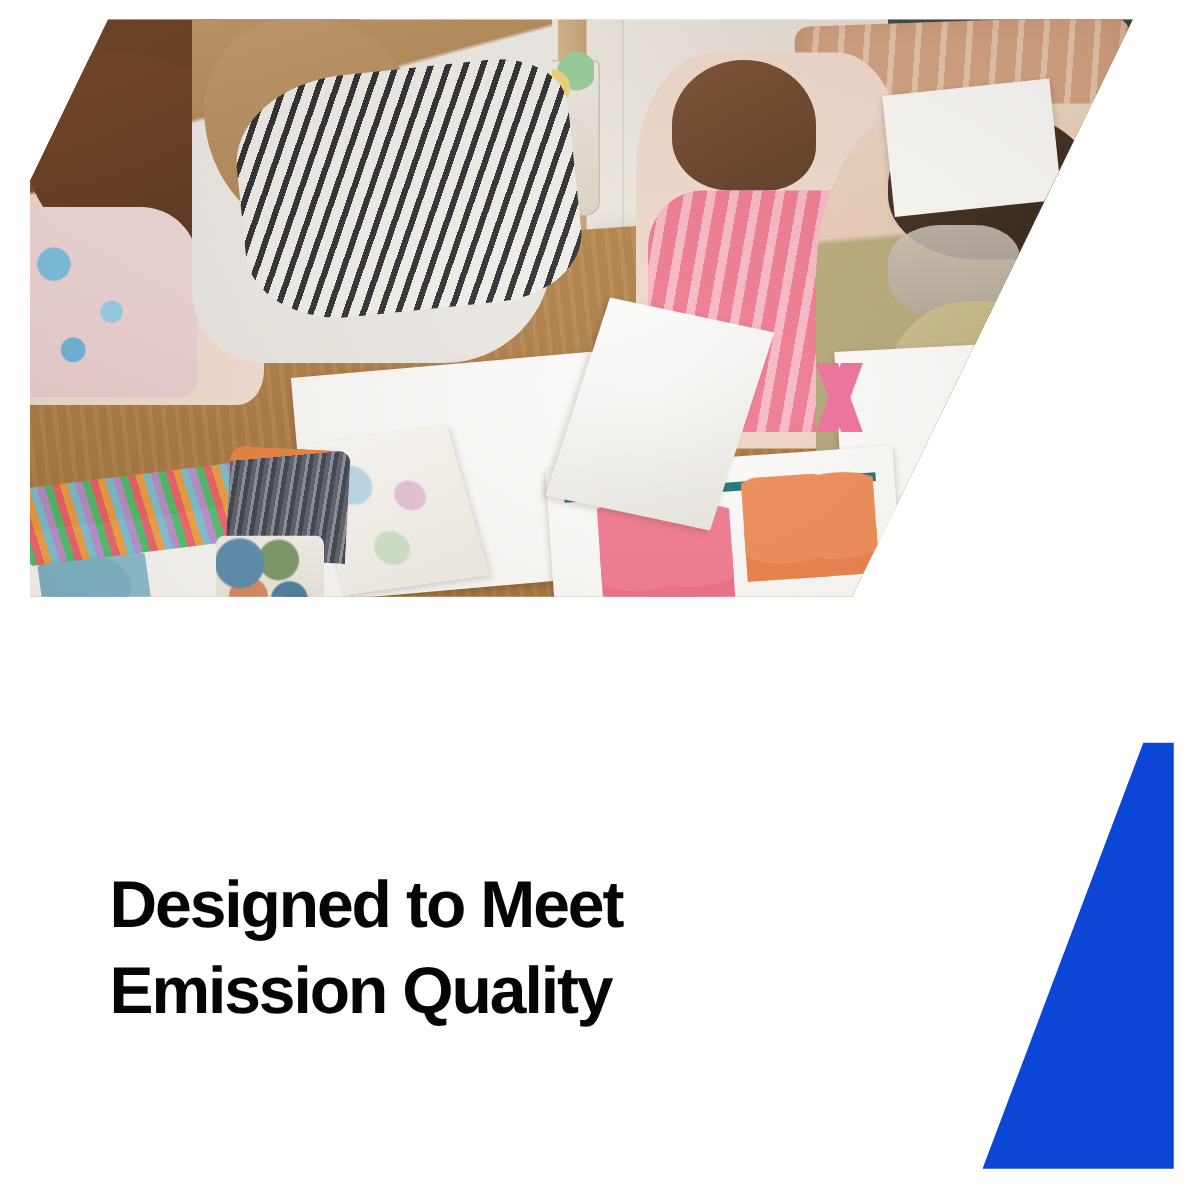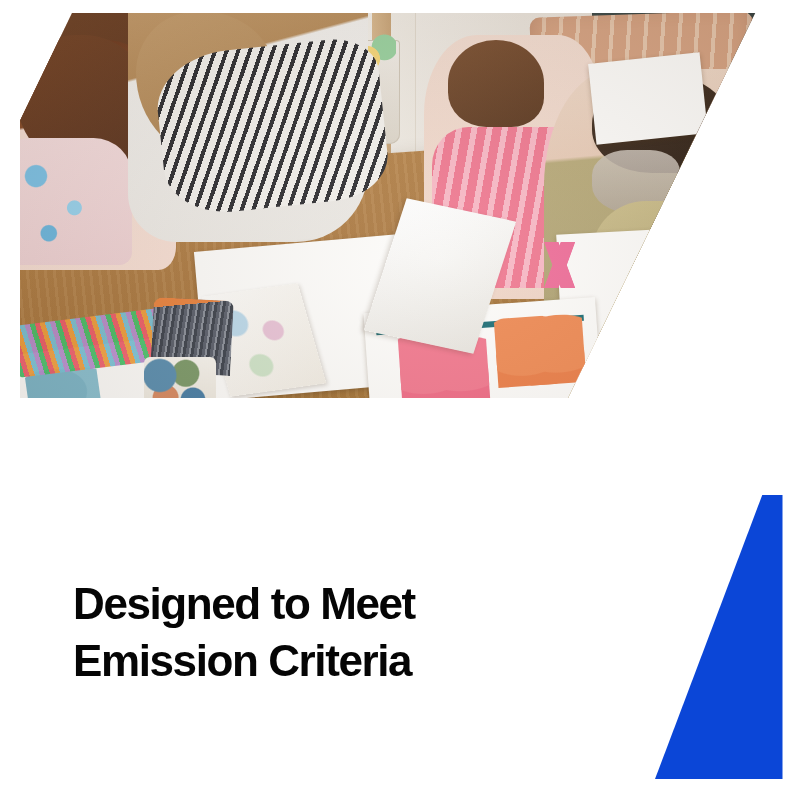--- a/index.html
+++ b/index.html
@@ -514,16 +514,16 @@
       <div class="star-sticker"></div>
 
       <div class="photo-shade"></div>
     </div>
   </div>
 
   <div class="blue-wedge" style="background: rgb(11, 70, 215);"></div>
 
   <h1 class="headline" style="color: rgb(5, 5, 5);">
     <span class="line">Designed to Meet</span>
-    <span class="line">Emission Criteria</span>
+    <span class="line">Emission Quality</span>
   </h1>
 
 </div>
 
 </body></html>

